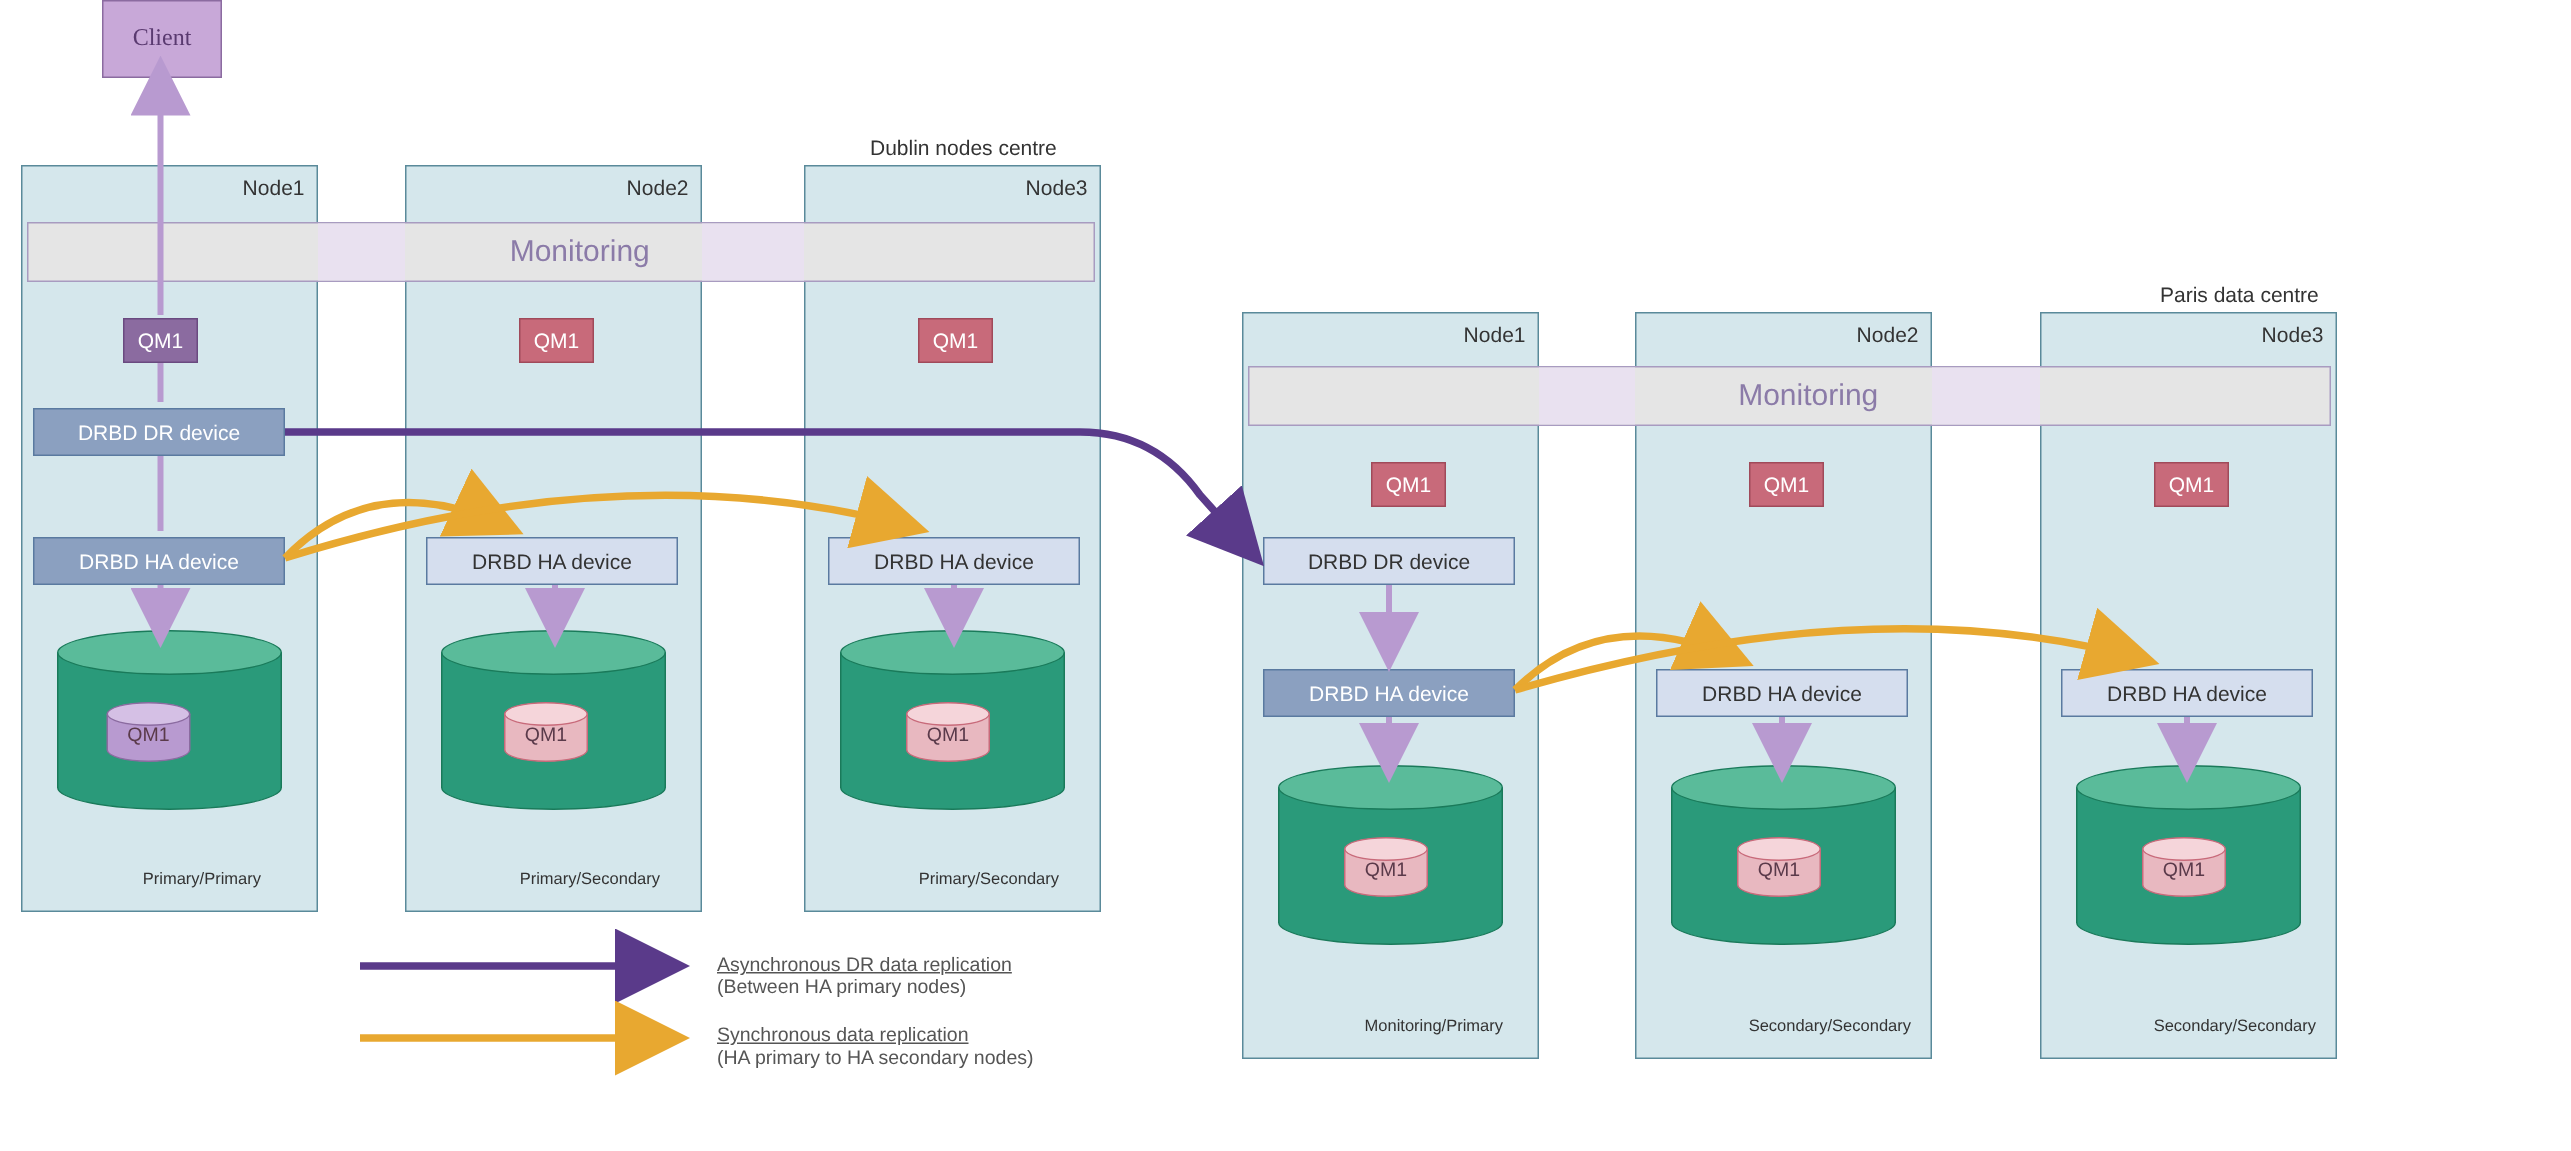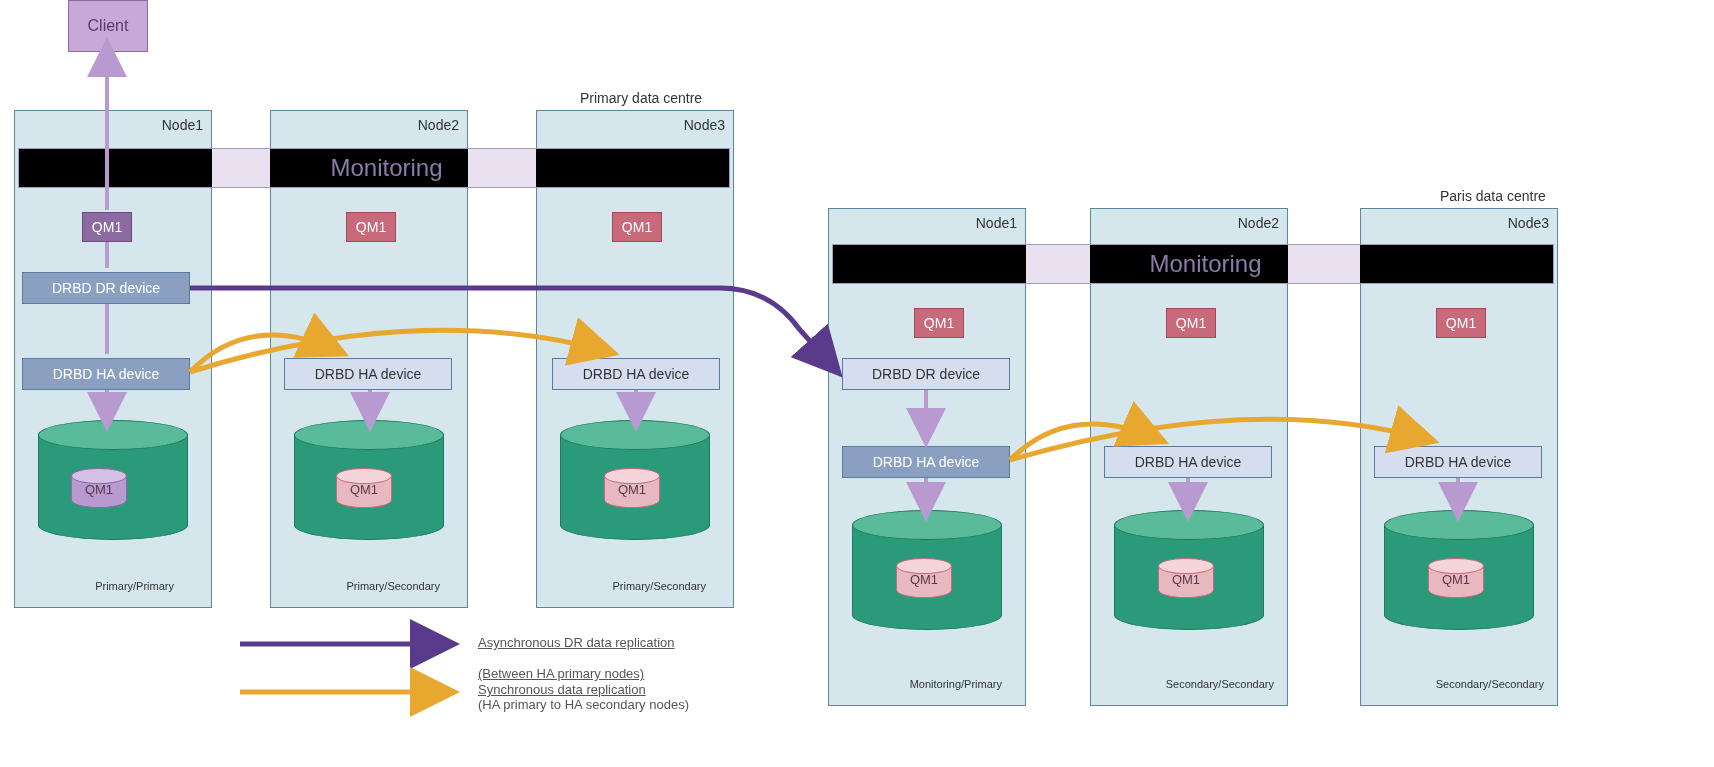--- a/index.html
+++ b/index.html
@@ -1,19 +1,19 @@
 <!DOCTYPE html>
 <html><head>
 <meta charset="utf-8">
 <style>
   * { box-sizing: border-box; margin: 0; padding: 0; }
   body { font-family: Arial, sans-serif; width: 1714px; height: 767px; position: relative; background: #fff; }
   .node-box { position: absolute; background: #d5e7ec; border: 1px solid #5a8a9a; }
   .node-label { position: absolute; top: 6px; right: 8px; font-size: 14px; color: #333; }
-  .monitoring-bar { position: absolute; background: #000000; border: 1px solid #a89bc0; color: #8b7ba8; font-size: 24px; display: flex; align-items: center; justify-content: center; padding-left: 25px; }
+  .monitoring-bar { position: absolute; background: #e5e5e5; border: 1px solid #a89bc0; color: #8b7ba8; font-size: 20px; display: flex; align-items: center; justify-content: center; padding-left: 25px; }
   .monitoring-gap { position: absolute; background: #e9e1f0; }
   .client-box { position: absolute; background: #c8a8d8; border: 1px solid #8b6ba0; display: flex; align-items: center; justify-content: center; font-size: 16px; color: #5a3a70; }
   .qm-badge-purple { position: absolute; background: #8b6ba0; border: 1px solid #6a4a80; color: #fff; display: flex; align-items: center; justify-content: center; font-size: 14px; }
   .qm-badge-red { position: absolute; background: #c86a7a; border: 1px solid #a04a5a; color: #fff; display: flex; align-items: center; justify-content: center; font-size: 14px; }
   .device-box { position: absolute; border: 1px solid #5a7aa0; display: flex; align-items: center; justify-content: center; font-size: 14px; }
   .device-blue { background: #8ba0c0; color: #fff; }
   .device-light { background: #d5deee; color: #333; }
   .cylinder { position: absolute; }
   .cylinder-body { position: absolute; background: #2a9a7a; border: 1px solid #1a7a5a; border-radius: 0 0 50% 50% / 0 0 15px 15px; }
   .cylinder-top { position: absolute; background: #5abb9a; border: 1px solid #1a7a5a; border-radius: 50%; }
@@ -26,23 +26,23 @@
   .small-cyl-pink .small-cyl-top { background: #f5d5da; border: 1px solid #c86a7a; }
   .small-cyl-label { position: absolute; font-size: 13px; color: #5a3a4a; width: 100%; text-align: center; }
   .role-label { position: absolute; font-size: 11px; color: #333; text-align: right; }
   .dc-label { position: absolute; font-size: 14px; color: #333; }
   .legend-text { position: absolute; font-size: 13px; color: #555; }
   svg.overlay { position: absolute; top: 0; left: 0; pointer-events: none; }
 </style>
 </head>
 <body>
 
-<div class="client-box" style="left:68px; top:0px; width:80px; height:52px;">Client</div>
-
-<div class="dc-label" style="left:580px; top:90px;">Primary data centre</div>
+<div class="client-box" style="left:68px; top:0px; width:80px; height:52px;font-family:Liberation Serif, serif;">Client</div>
+
+<div class="dc-label" style="left:580px; top:90px;">Dublin nodes centre</div>
 <div class="dc-label" style="left:1440px; top:188px;text-align:right;">Paris data centre</div>
 
 <div class="node-box" style="left:14px; top:110px; width:198px; height:498px;">
   <div class="node-label">Node1</div>
 </div>
 <div class="node-box" style="left:270px; top:110px; width:198px; height:498px;">
   <div class="node-label">Node2</div>
 </div>
 <div class="node-box" style="left:536px; top:110px; width:198px; height:498px;">
   <div class="node-label">Node3</div>
@@ -147,21 +147,21 @@
 </div>
 
 <div class="role-label" style="left:54px; top:580px; width:120px;">Primary/Primary</div>
 <div class="role-label" style="left:300px; top:580px; width:140px;">Primary/Secondary</div>
 <div class="role-label" style="left:566px; top:580px; width:140px;">Primary/Secondary</div>
 <div class="role-label" style="left:862px; top:678px; width:140px;">Monitoring/Primary</div>
 <div class="role-label" style="left:1114px; top:678px; width:160px;">Secondary/Secondary</div>
 <div class="role-label" style="left:1384px; top:678px; width:160px;">Secondary/Secondary</div>
 
 <div class="legend-text" style="left:478px; top:635px;text-decoration:underline;">Asynchronous DR data replication</div>
-<div class="legend-text" style="left:478px; top:666px;text-decoration:underline;">(Between HA primary nodes)</div>
+<div class="legend-text" style="left:478px; top:650px;">(Between HA primary nodes)</div>
 <div class="legend-text" style="left:478px; top:682px;text-decoration:underline;">Synchronous data replication</div>
 <div class="legend-text" style="left:478px; top:697px;">(HA primary to HA secondary nodes)</div>
 
 <svg class="overlay" width="1714" height="767">
   <defs>
     <marker id="arrow-purple" markerWidth="10" markerHeight="10" refX="8" refY="5" orient="auto">
       <path d="M0,0 L10,5 L0,10 Z" fill="#b89ad0"></path>
     </marker>
     <marker id="arrow-darkpurple" markerWidth="10" markerHeight="10" refX="8" refY="5" orient="auto">
       <path d="M0,0 L10,5 L0,10 Z" fill="#5a3a8a"></path>

